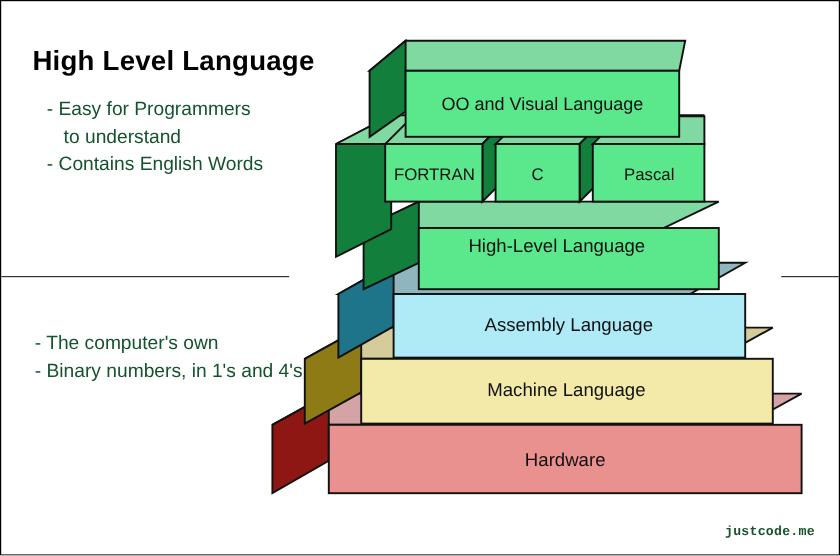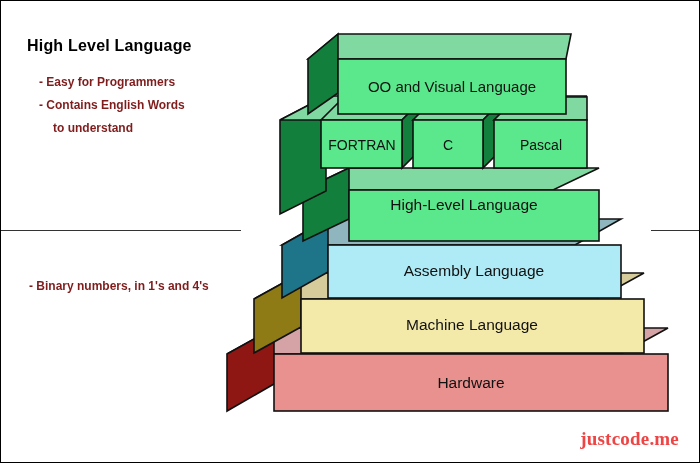--- a/index.html
+++ b/index.html
@@ -16,38 +16,37 @@
     overflow: hidden;
     font-family: "Liberation Sans", sans-serif;
     border: 1px solid #000000;
     box-sizing: border-box;
   }
 
   
   .panel { position: absolute; }
   .panel-title {
     font-family: "Liberation Sans", sans-serif;
-    font-size: 16px;
+    font-size: 23px;
     font-weight: bold;
     color: #000000;
     letter-spacing: 0.2px;
     white-space: nowrap;
   }
   .bullets {
     margin: 0;
     padding: 0;
     list-style: none;
   }
   .bullet-line {
     font-family: "Liberation Sans", sans-serif;
-    font-size: 12px;
-    color: #7f1d1d;
+    font-size: 16px;
+    color: #14532d;
     white-space: nowrap;
     line-height: 23px;
-    font-weight: bold;
   }
   .bullet-line.indent { padding-left: 14px; }
 
   #high-panel  { left: 26px; top: 36px; }
   #high-panel .bullets { margin-top: 16px; margin-left: 12px; }
 
   #low-panel   { left: 14px; top: 258px; }
   #low-panel .bullets { margin-top: 16px; margin-left: 14px; }
 
   
@@ -75,46 +74,47 @@
     dominant-baseline: middle;
   }
   .blk-label.small { font-size: 14px; }
   .blk-label.big   { font-size: 15.5px; }
 
   
   #watermark {
     position: absolute;
     right: 20px;
     bottom: 12px;
-    font-family: Liberation Serif, serif;
-    font-size: 19px;
+    font-family: Liberation Mono, monospace;
+    font-size: 11px;
     font-weight: bold;
-    color: #ef4444;
+    color: #14532d;
     letter-spacing: 0.2px;
   }
 </style>
 </head>
 <body>
 
 <div id="canvas">
 
   <div class="panel" id="high-panel">
     <div class="panel-title">High Level Language</div>
     <ul class="bullets">
       <li class="bullet-line">- Easy for Programmers</li>
+      <li class="bullet-line indent">to understand</li>
       <li class="bullet-line">- Contains English Words</li>
-      <li class="bullet-line indent">to understand</li>
     </ul>
   </div>
 
   <div class="divider" id="divider-left"></div>
   <div class="divider" id="divider-right"></div>
 
   <div class="panel" id="low-panel">
     <ul class="bullets">
+      <li class="bullet-line">- The computer's own</li>
       <li class="bullet-line">- Binary numbers, in 1's and 4's</li>
     </ul>
   </div>
 
   <svg id="pyramid" viewBox="0 0 700 463">
 
     <g>
       <polygon points="273,327 667,327 620,353 226,353" fill="#D5A3A5" stroke="#111111" stroke-width="1.6"></polygon>
       <polygon points="273,327 226,353 226,410 273,383" fill="#8E1714" stroke="#111111" stroke-width="1.6"></polygon>
       <rect x="273" y="353" width="394" height="57" fill="#E8918F" stroke="#111111" stroke-width="1.6"></rect>

